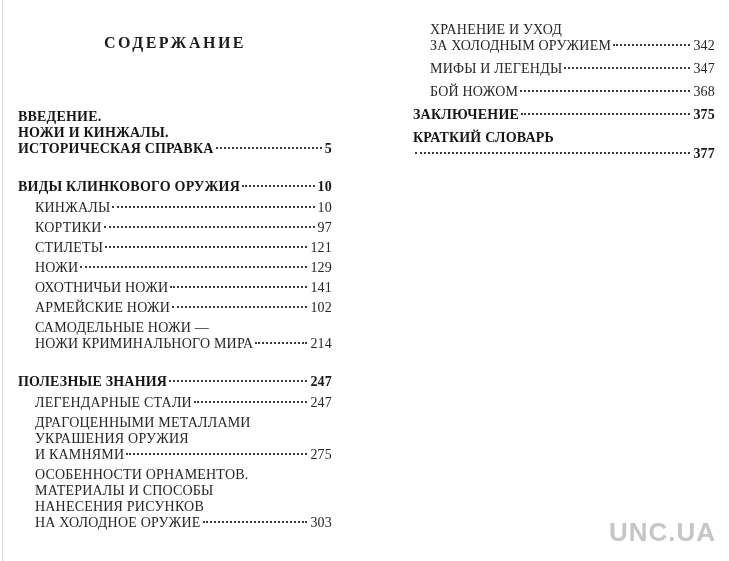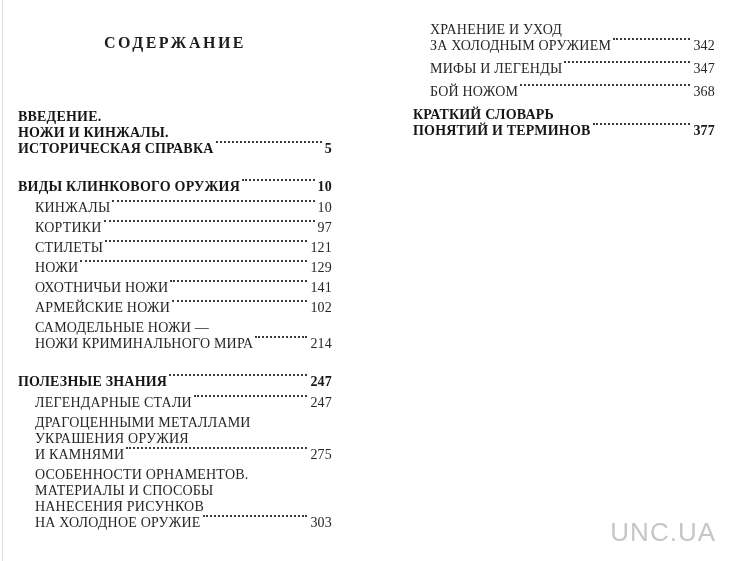--- a/index.html
+++ b/index.html
@@ -27,39 +27,39 @@
     font-size: 16px;
     font-weight: 700;
     letter-spacing: 2.5px;
     text-align: center;
     line-height: 20px;
     color: #1c1c1c;
   }
   .toc-entry { font-size: 14px; color: #262626; }
   .toc-entry.top { font-weight: bold; color: #161616; }
   .toc-entry.sub { padding-left: 17px; }
-  .toc-line { display: flex; align-items: flex-start; line-height: 16px; letter-spacing: 0.2px; }
+  .toc-line { display: flex; align-items: center; line-height: 16px; letter-spacing: 0.2px; }
   .label { white-space: nowrap; }
   .dots {
     flex: 1 1 auto;
     min-width: 8px;
     border-bottom: 2px dotted #3b3b3b;
     margin: 0 1px 3px 2px;
   }
   .pagenum { padding-left: 2px; white-space: nowrap; }
   
   .col-left  .toc-entry { margin-bottom: 4px; }
   .col-left  .toc-entry.top { margin-top: 22px; margin-bottom: 5px; }
   .col-left  .toc-entry.top:first-child { margin-top: 16px; }
   .col-right .toc-entry { margin-bottom: 7px; }
   .col-right .toc-entry.top { margin-top: 3px; }
   .watermark {
     position: absolute; right: 13px; bottom: 13px;
     font-family: "Liberation Sans", "DejaVu Sans", sans-serif;
-    font-weight: normal;
+    font-weight: bold;
     font-size: 26px;
     letter-spacing: 1px;
     color: #c6c6c6;
   }
 </style>
 </head>
 <body>
 
 <div class="page">
   <div class="scan-edge"></div>
@@ -206,24 +206,30 @@
         </div>
         <div class="toc-entry sub">
           <div class="toc-line">
             <span class="label">БОЙ НОЖОМ</span>
             <span class="dots"></span>
             <span class="pagenum">368</span>
           </div>
         </div>
         <div class="toc-entry top">
           <div class="toc-line">
+            <span class="label">ЗАКЛЮЧЕНИЕ</span>
+            <span class="dots"></span>
+            <span class="pagenum">375</span>
+          </div>
+        </div>
+        <div class="toc-entry top">
+          <div class="toc-line">
             <span class="label">КРАТКИЙ СЛОВАРЬ</span>
           </div>
           <div class="toc-line">
-            <span class="label">ПОНЯТИЙ И ТЕРМИНОВ</span>
             <span class="dots"></span>
             <span class="pagenum">377</span>
           </div>
         </div>
       </div>
   </div>
 
   <div class="watermark">UNC.UA</div>
 </div>
 

